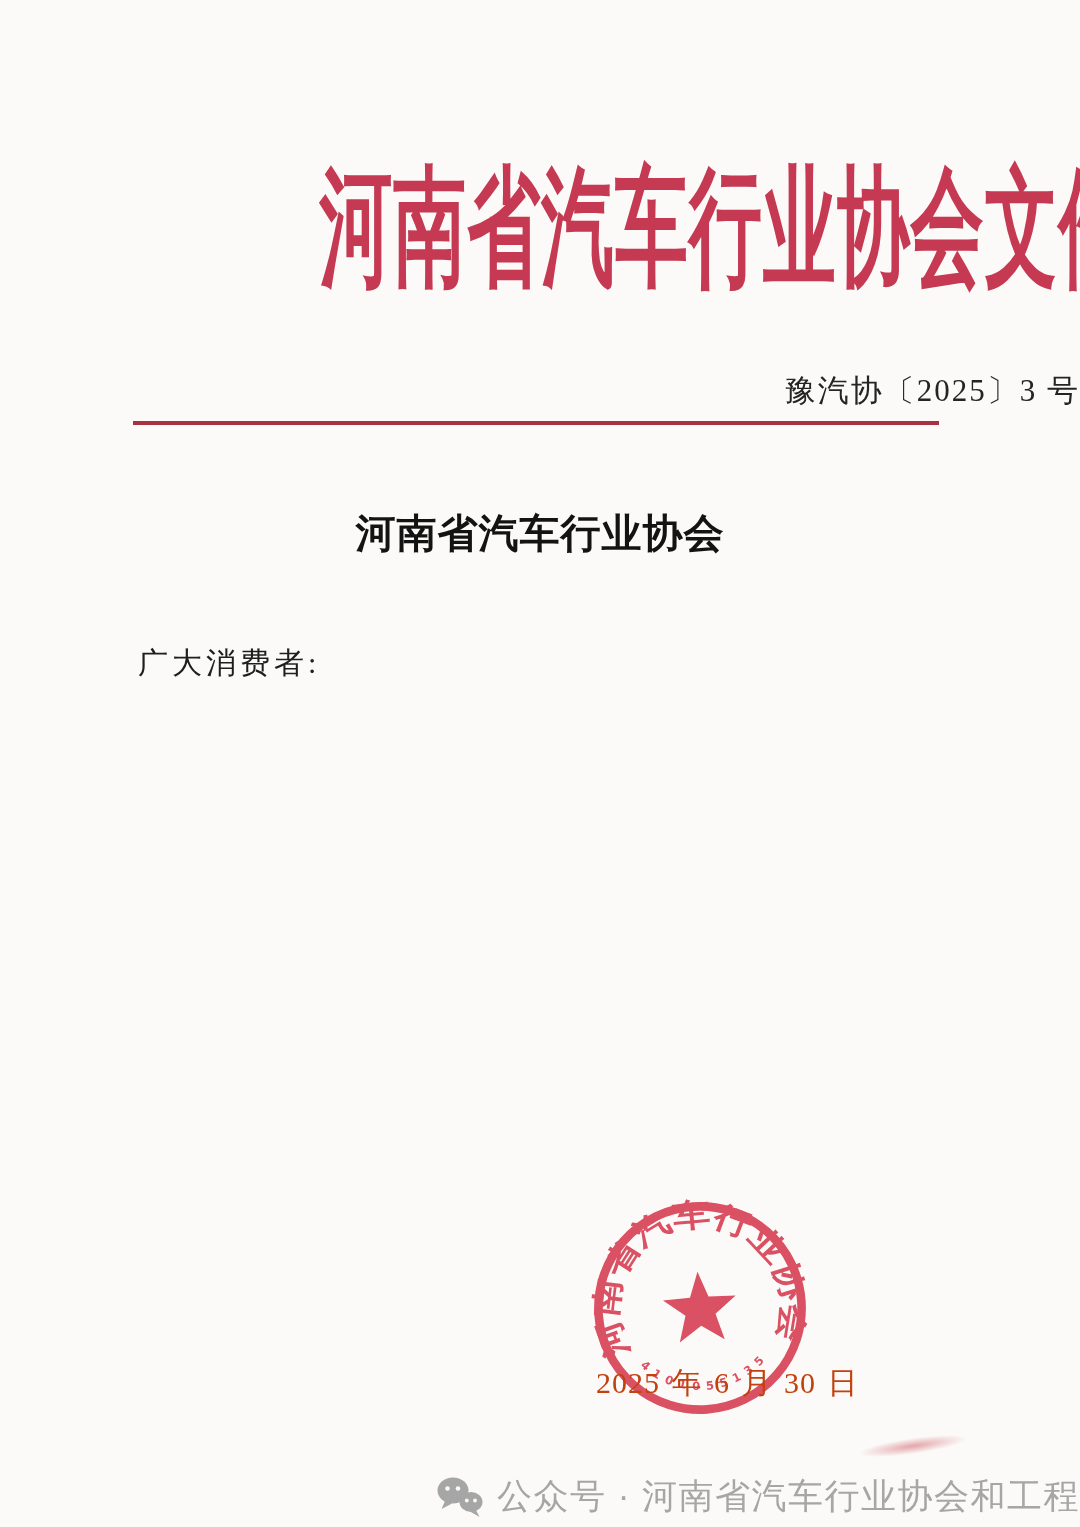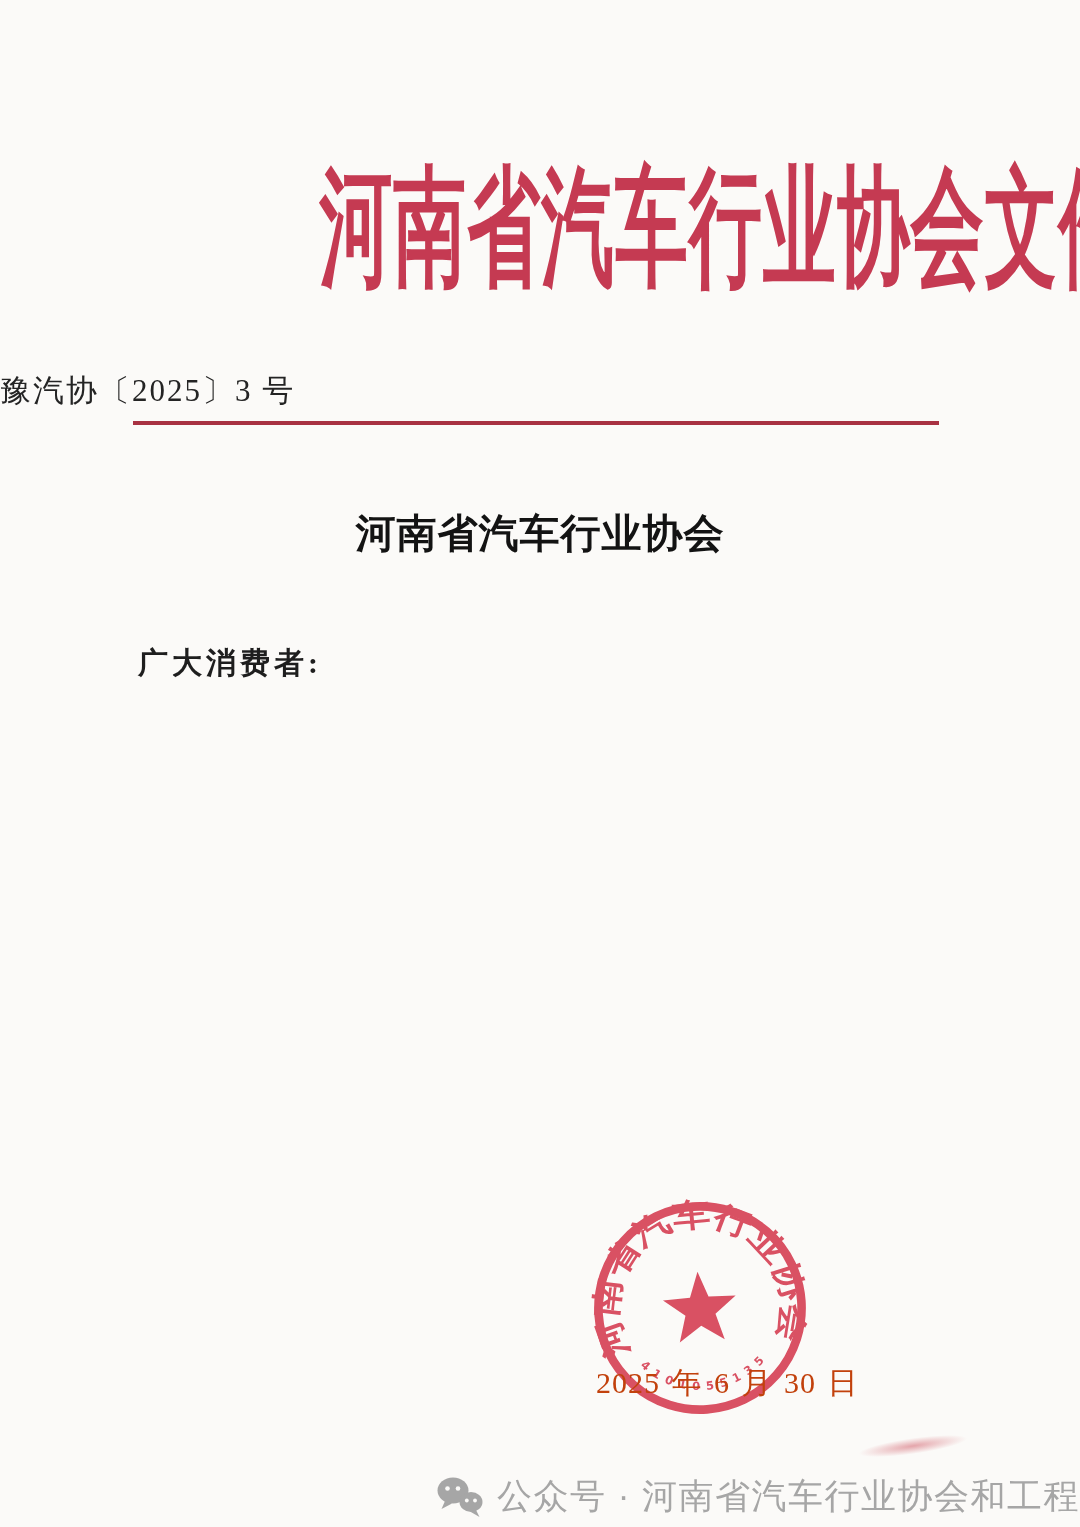--- a/index.html
+++ b/index.html
@@ -22,21 +22,21 @@
     font-size:130px;line-height:1;
     font-weight:bold;
     color:#c53a52;
     white-space:nowrap;
     transform:scaleX(0.56);
     transform-origin:center;
     letter-spacing:2px;
   }
   .doc-number{
     position:absolute;top:372px;left:0;width:100%;
-    text-align:left;
+    text-align:right;
     font-size:31px;line-height:1.2;
     letter-spacing:2px;
     color:#242424;
   }
   .red-rule{
     position:absolute;top:421px;left:133px;
     width:806px;height:4px;
     background:#a83242;
   }
   .notice-title{
@@ -48,21 +48,21 @@
     letter-spacing:1px;
   }
   .body-text{
     position:absolute;top:636px;left:138px;
     width:806px;
     font-size:30px;line-height:53px;
     text-align:justify;
     color:#1e1e1e;
   }
   .body-text p{margin:0;}
-  .body-text .salutation{letter-spacing:4px;font-weight:bold;}
+  .body-text .salutation{letter-spacing:4px;}
   .body-text .para{text-indent:2em;}
   
   .seal{
     position:absolute;left:585px;top:1193px;
     width:230px;height:230px;
     transform:rotate(-4deg);
     opacity:0.87;
     z-index:1;
   }
   .seal-arc-text{

